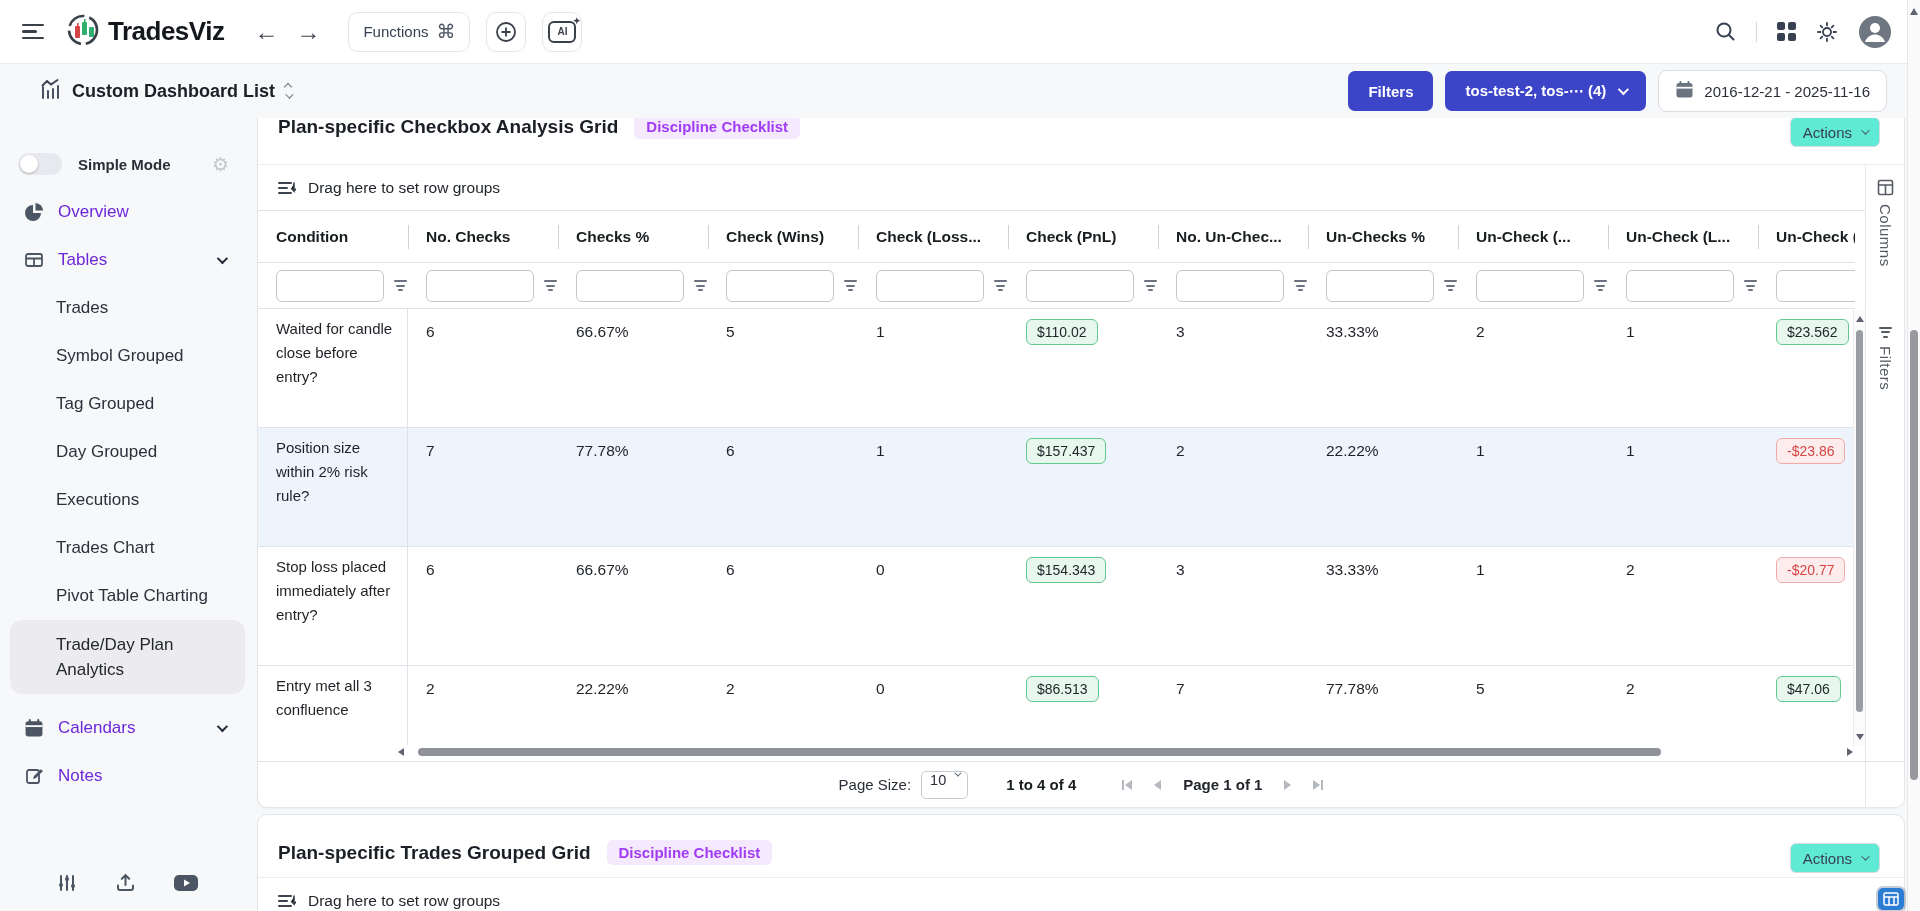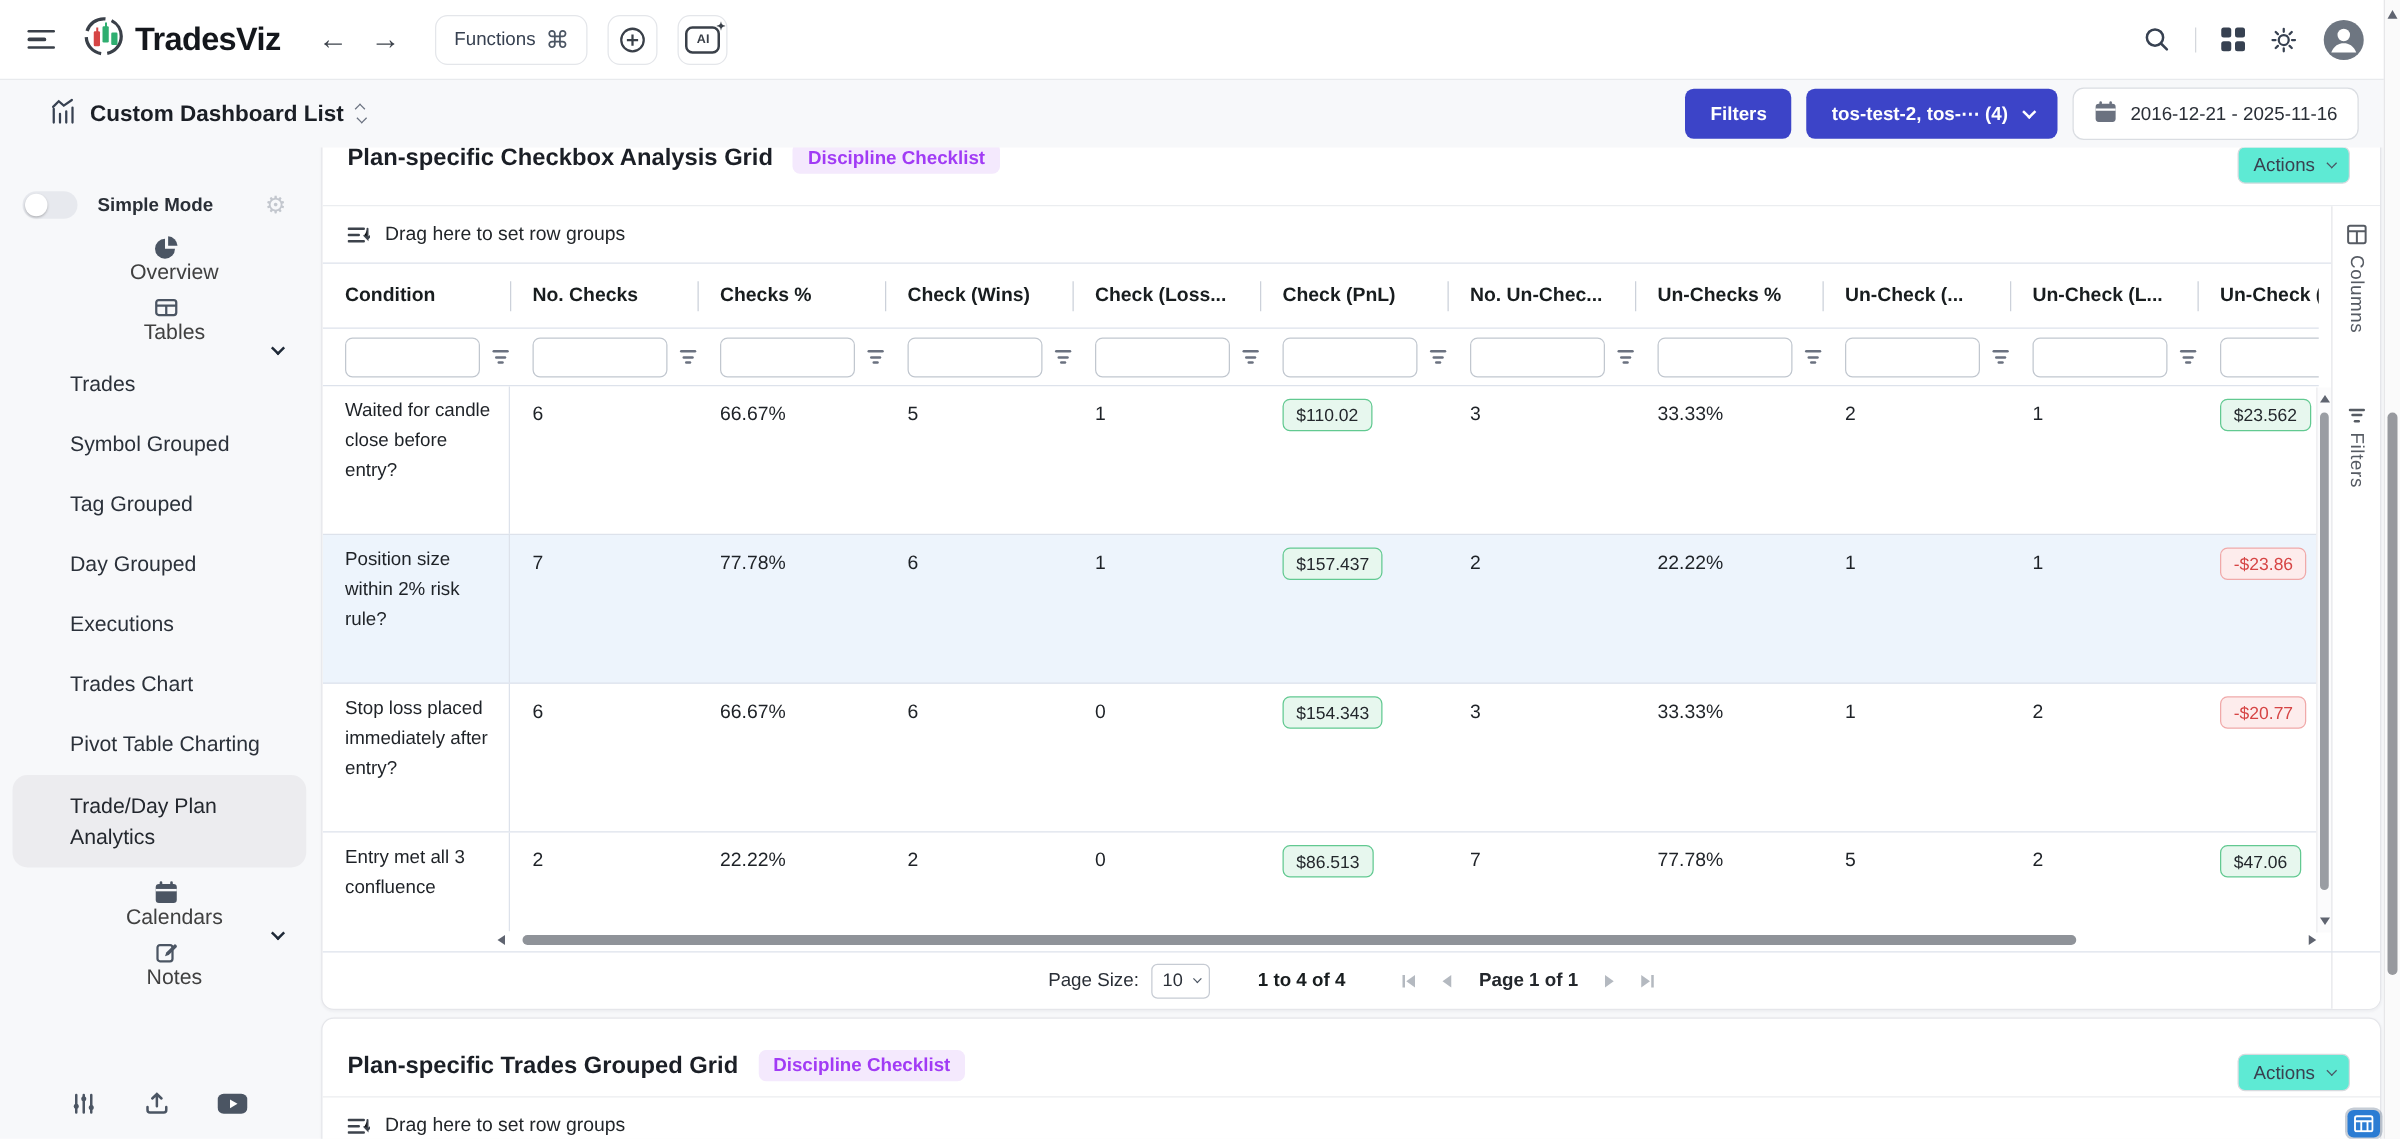--- a/index.html
+++ b/index.html
@@ -36,21 +36,21 @@
   .page-title-wrap { display:flex; align-items:center; gap:10px; margin-left:40px; }
   .page-title { font-size:18px; font-weight:700; color:#1b1f26; }
   .sorter { display:flex; flex-direction:column; gap:3px; color:#6b7280; cursor:pointer; }
   .sorter .chev { width:6px; height:6px; border-width:1.5px; }
   .sub-right { margin-left:auto; display:flex; align-items:center; gap:12px; margin-right:33px; }
   .btn-indigo { background:#3c44c8; color:#fff; border:none; border-radius:7px; height:40px; padding:0 20px; font-size:15px; font-weight:600; cursor:pointer; display:flex; align-items:center; gap:12px; }
   .date-field { background:#fff; border:1px solid #dadde2; border-radius:9px; height:42px; display:flex; align-items:center; gap:10px; padding:0 16px; font-size:15px; color:#2a2f37; cursor:pointer; }
 
   
   .sidebar { position:absolute; top:64px; left:0; width:255px; bottom:0; padding-top:76px; }
-  .side-row { height:48px; display:flex; align-items:center; padding-left:24px; font-size:17px; color:#404040; cursor:pointer;flex-direction:column; }
+  .side-row { height:48px; display:flex; align-items:center; padding-left:24px; font-size:17px; color:#6d28d9; cursor:pointer; }
   .side-row .mi { width:20px; margin-right:14px; color:#4b5563; display:flex; }
   .side-row .chev { margin-left:auto; margin-right:30px; color:#1f2937; }
   .simple-row { height:48px; display:flex; align-items:center; padding-left:18px; }
   .toggle { width:44px; height:22px; background:#e7e9ee; border-radius:12px; position:relative; cursor:pointer; }
   .toggle i { position:absolute; left:2px; top:2px; width:18px; height:18px; background:#fff; border-radius:50%; box-shadow:0 1px 2px rgba(0,0,0,.25); }
   .simple-label { margin-left:16px; font-size:15px; font-weight:600; color:#2a2f37; }
   .gear { margin-left:auto; margin-right:26px; color:#c3c7ce; font-size:19px; cursor:pointer; }
   .sub-item { height:48px; display:flex; align-items:center; padding-left:56px; font-size:17px; color:#2b313a; cursor:pointer; }
   .sub-item.active-wrap { height:auto; padding:0; }
   .active-pill { margin-left:10px; width:235px; background:#ececef; border-radius:12px; padding:12px 16px 12px 46px; font-size:17px; color:#23272e; line-height:25px; cursor:pointer; }
@@ -105,21 +105,21 @@
   
   .hscroll { position:relative; height:14px; margin-left:150px; width:1447px; }
   .hscroll .thumb { position:absolute; left:10px; top:3px; width:1243px; height:8px; background:#8f9399; border-radius:4px; }
   .htri { width:0; height:0; position:absolute; top:3px; }
   .htri.left { left:-10px; border-top:4px solid transparent; border-bottom:4px solid transparent; border-right:6px solid #5f6470; }
   .htri.right { right:2px; border-top:4px solid transparent; border-bottom:4px solid transparent; border-left:6px solid #5f6470; }
 
   
   .pagination { position:absolute; left:0; right:0; bottom:0; height:46px; border-top:1px solid #dde2eb; display:flex; align-items:center; justify-content:center; gap:0; font-size:15px; color:#2a2f37; }
   .pg-label { margin-right:10px; }
-  .pg-select { border:1px solid #c6cbd3; border-radius:5px; height:28px; padding:0 8px; display:flex; align-items:center; gap:8px; font-size:14.5px; cursor:pointer; background:#fff; }
+  .pg-select { border:1px solid #c6cbd3; border-radius:5px; height:28px; padding:0 8px; display:flex; align-items:flex-start; gap:8px; font-size:14.5px; cursor:pointer; background:#fff; }
   .pg-select .chev { width:5px; height:5px; border-width:1.5px; color:#4b5563; }
   .pg-range { font-weight:700; margin:0 46px 0 38px; color:#181d1f; }
   .pager { display:flex; align-items:center; gap:22px; color:#a8adb5; }
   .pg-text { color:#23272c; font-weight:600; }
   .pgtri { width:0; height:0; border-top:5px solid transparent; border-bottom:5px solid transparent; display:inline-block; }
   .pgtri.prev { border-right:7px solid #b4b9c0; }
   .pgtri.next { border-left:7px solid #b4b9c0; }
   .pgbar { display:inline-block; width:2px; height:10px; background:#b4b9c0; }
   .pg-first, .pg-last { display:flex; align-items:center; gap:1px; cursor:pointer; }
   .pg-prev, .pg-next { cursor:pointer; display:flex; }

